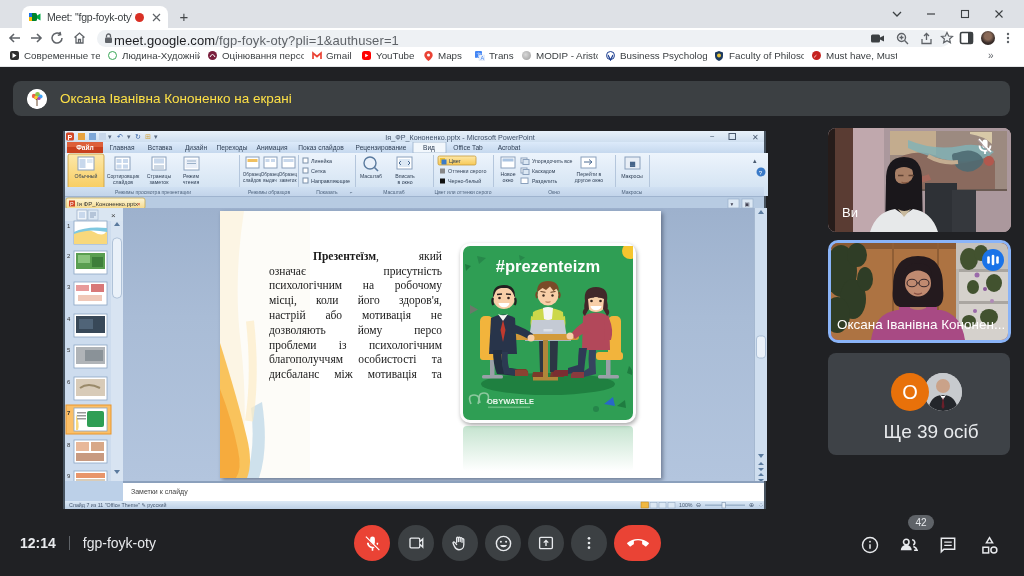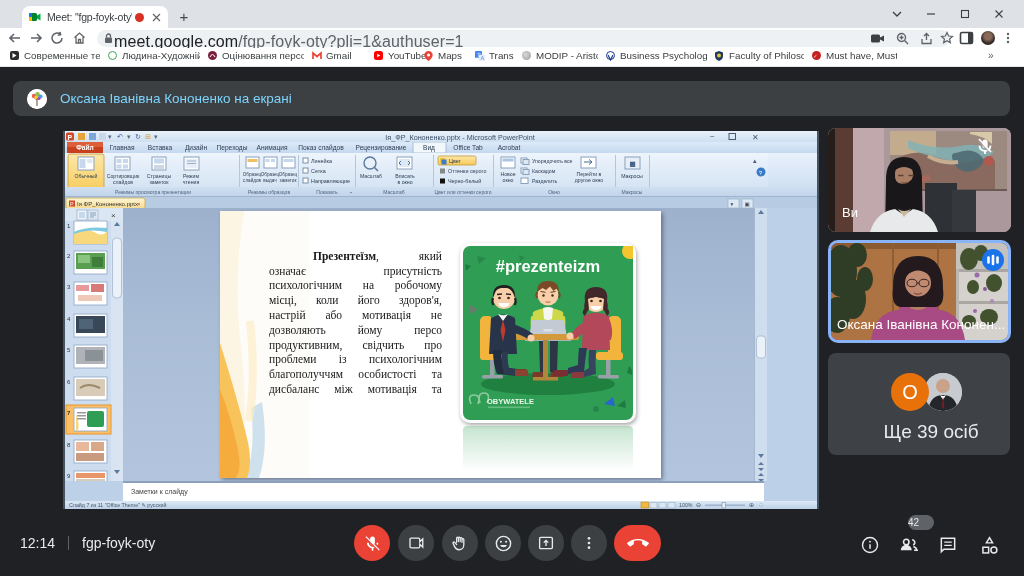--- a/index.html
+++ b/index.html
@@ -6,42 +6,42 @@
 #root{position:relative;width:1024px;height:576px;overflow:hidden;background:#202124}
 .abs{position:absolute}
 
 #tabstrip{position:absolute;left:0;top:0;width:1024px;height:28px;background:#dee1e6}
 #tab{position:absolute;left:22px;top:6px;width:146px;height:22px;background:#fff;border-radius:8px 8px 0 0;display:flex;align-items:center;padding:0 7px;font-size:10.5px;color:#3c4043}
 #tab .ttl{margin-left:6px;white-space:nowrap;overflow:hidden;flex:1;letter-spacing:-.2px}
 #newtab{position:absolute;left:176px;top:9px;width:16px;height:16px;color:#44474a;font-size:15px;line-height:16px;text-align:center}
 .winctl{position:absolute;top:8px;color:#3c4043;font-size:12px}
 #navbar{position:absolute;left:0;top:28px;width:1024px;height:20px;background:#fff}
 #omni{position:absolute;left:97px;top:30px;width:853px;height:17px;background:#eef1f4;border-radius:9px}
-#urltxt{position:absolute;left:114px;top:33px;font-size:16px;color:#202124;letter-spacing:.1px}
+#urltxt{position:absolute;left:114px;top:33px;font-size:13px;color:#202124;letter-spacing:.1px}
 #urltxt span{color:#5f6368}
 #bookmarks{position:absolute;left:0;top:48px;width:1024px;height:19px;background:#fff;border-bottom:1px solid #e4e6e8;display:flex;align-items:center;font-size:10.5px;color:#3c4043}
 .bk{position:absolute;top:2px;display:flex;align-items:center;white-space:nowrap;font-size:9.8px;overflow:hidden}
 .bk .bi{width:9px;height:9px;margin-right:5px;border-radius:2px;display:inline-block;flex-shrink:0}
 
 #meet{position:absolute;left:0;top:67px;width:1024px;height:509px;background:#202124}
-#notif{position:absolute;left:13px;top:14px;width:997px;height:35px;background:#3c4043;border-radius:8px;display:flex;align-items:center;color:#7dd3fc;font-size:13.5px}
+#notif{position:absolute;left:13px;top:14px;width:997px;height:35px;background:#3c4043;border-radius:8px;display:flex;align-items:center;color:#fde047;font-size:13.5px}
 #notifav{width:20px;height:20px;border-radius:50%;background:#fff;margin:0 13px 0 14px;position:relative;overflow:hidden}
 
 #btmleft{position:absolute;left:20px;top:468px;color:#e8eaed;font-size:14px;display:flex;align-items:center}
 .cbtn{position:absolute;top:458px;width:36px;height:36px;border-radius:50%;background:#3c4043;display:flex;align-items:center;justify-content:center}
 .cbtn.red{background:#ea4335}
 #hang{position:absolute;top:458px;left:614px;width:47px;height:36px;border-radius:18px;background:#ea4335;display:flex;align-items:center;justify-content:center}
 .ricon{position:absolute;top:458px;width:40px;height:40px;display:flex;align-items:center;justify-content:center}
-#badge42{position:absolute;left:908px;top:448px;width:26px;height:15px;border-radius:8px;background:#5f6368;color:#e8eaed;font-size:10px;text-align:left;line-height:15px}
+#badge42{position:absolute;left:908px;top:448px;width:26px;height:15px;border-radius:8px;background:#5f6368;color:#e8eaed;font-size:10px;text-align:center;line-height:15px}
 
 #tile1{position:absolute;left:828px;top:61px;width:183px;height:104px;border-radius:8px;overflow:hidden;background:#8b7478}
 #tile2{position:absolute;left:828px;top:173px;width:183px;height:103px;border-radius:10px;overflow:hidden;border:3px solid #8ab4f8;background:#8b5cf6}
 #tile3{position:absolute;left:828px;top:286px;width:182px;height:102px;border-radius:8px;background:#3e4247}
 
-#ppt{position:absolute;left:63px;top:64px;width:756px;height:378px;background:#bcd0e8;border-left:2px solid #47535f;border-right:2px solid #47535f;border-bottom:2px solid #47535f;font-family:"Liberation Sans",sans-serif}
+#ppt{position:absolute;left:63px;top:64px;width:703px;height:378px;background:#bcd0e8;border-left:2px solid #47535f;border-right:2px solid #47535f;border-bottom:2px solid #47535f;font-family:"Liberation Sans",sans-serif}
 #ppt-title{position:absolute;left:0;top:0;width:100%;height:11px;background:linear-gradient(#e8f1fa,#cfdff0);display:flex;align-items:center;font-size:7px;color:#4a5a6e}
 #ppt-tabs{position:absolute;left:0;top:11px;width:100%;height:11px;background:linear-gradient(#dceafa,#c5d8ee);display:flex;align-items:flex-end;font-size:6.5px;color:#33435a}
 #ppt-ribbon{position:absolute;left:0;top:22px;width:100%;height:34px;background:linear-gradient(#e8f1fb,#d0e0f2)}
 #ppt-grplbl{position:absolute;left:0;top:56px;width:100%;height:9px;background:linear-gradient(#d0e0f2,#c2d4ea);font-size:5px;color:#5a6f8a;display:flex}
 #ppt-otab{position:absolute;left:0;top:65px;width:100%;height:12px;background:#b7cbe2;border-top:1px solid #9fb4cf}
 #ppt-main{position:absolute;left:0;top:77px;width:100%;height:273px}
 #panel{position:absolute;left:0;top:0;width:58px;height:273px;background:#cddcee}
 #workspace{position:absolute;left:58px;top:0;width:631px;height:273px;background:linear-gradient(180deg,#9db1cd,#a9bcd6 40%,#b3c5de)}
 #vscroll{position:absolute;left:689px;top:0;width:12px;height:273px;background:#cfdeef;border-left:1px solid #a5b8d0}
 #slide{position:absolute;left:97px;top:3px;width:441px;height:267px;background:#fff;box-shadow:2px 2px 4px rgba(30,40,60,.45)}
@@ -132,21 +132,21 @@
     <div class="bk" style="left:10px;width:90px"><span class="bi" style="background:#2d2d2d;position:relative"><svg width="9" height="9" viewBox="0 0 9 9">
             <path d="M2.5 2 L6.5 4.5 L2.5 7Z" fill="#fff"></path>
           </svg></span>Современные тео...</div>
     <div class="bk" style="left:108px;width:92px"><span class="bi" style="border-radius:50%;background:#fff;border:1.5px solid #3aa757"></span>Людина-Художній...</div>
     <div class="bk" style="left:208px;width:96px"><span class="bi" style="border-radius:50%;background:#7a1f3d;position:relative"><svg width="9" height="9" viewBox="0 0 9 9">
             <path d="M2 6 Q4.5 1 7 6" fill="none" stroke="#fff" stroke-width="1"></path>
           </svg></span>Оцінювання персо...</div>
     <div class="bk" style="left:312px;width:42px"><span class="bi" style="position:relative"><svg width="10" height="9" viewBox="0 0 10 9">
             <path d="M1 8 V2 L5 5.5 L9 2 V8" fill="none" stroke="#ea4335" stroke-width="1.7"></path>
           </svg></span>Gmail</div>
-    <div class="bk" style="left:374px;width:54px"><span class="bi" style="background:#ff0000;border-radius:2.5px;position:relative"><svg width="9" height="9" viewBox="0 0 9 9">
+    <div class="bk" style="left:362px;width:54px"><span class="bi" style="background:#ff0000;border-radius:2.5px;position:relative"><svg width="9" height="9" viewBox="0 0 9 9">
             <path d="M3.2 2.7 L6.3 4.5 L3.2 6.3Z" fill="#fff"></path>
           </svg></span>YouTube</div>
     <div class="bk" style="left:424px;width:43px"><span class="bi" style="position:relative"><svg width="9" height="10" viewBox="0 0 9 10">
             <path d="M4.5 0 a4.2 4.2 0 0 1 4.2 4.2 C8.7 7 4.5 10 4.5 10 S.3 7 .3 4.2 A4.2 4.2 0 0 1 4.5 0Z" fill="#ea4335"></path>
             <circle cx="4.5" cy="4.1" r="1.5" fill="#fff"></circle>
           </svg></span>Maps</div>
     <div class="bk" style="left:475px;width:39px"><span class="bi" style="position:relative"><svg width="10" height="10" viewBox="0 0 10 10">
             <rect x="0" y="0" width="7" height="7" rx="1" fill="#4285f4"></rect>
             <text x="1.4" y="5.6" font-size="5.5" fill="#fff" font-family="Liberation Sans">文</text>
             <rect x="4" y="4" width="6" height="6" rx="1" fill="#eef3fb" stroke="#c9d4e8" stroke-width=".4"></rect>
@@ -491,25 +491,20 @@
                   <span>або</span>
                   <span>мотивація</span>
                   <span>не</span>
                 </div>
               <div class="ln">
                   <span>дозволяють</span>
                   <span>йому</span>
                   <span>персо</span>
                 </div>
               <div class="ln">
-                  <span>продуктивним,</span>
-                  <span>свідчить</span>
-                  <span>про</span>
-                </div>
-              <div class="ln">
                   <span>проблеми</span>
                   <span>із</span>
                   <span>психологічним</span>
                 </div>
               <div class="ln">
                   <span>благополуччям</span>
                   <span>особистості</span>
                   <span>та</span>
                 </div>
               <div class="ln">
@@ -729,21 +724,21 @@
       <div class="abs" style="left:96px;top:20px;width:38px;height:38px;border-radius:50%;background:#b9bdc2;overflow:hidden"><svg width="38" height="38" viewBox="0 0 38 38">
             <rect width="38" height="38" fill="#c7cace"></rect>
             <circle cx="19" cy="13" r="7" fill="#caa289"></circle>
             <path d="M4 38 q2 -16 15 -16 t15 16z" fill="#23262b"></path>
             <path d="M16 22 l3 5 3 -5 q-3 2 -6 0z" fill="#fff"></path>
             <path d="M18.5 26 l.5 -2 .5 2 1 8 -1.5 2 -1.5 -2z" fill="#6a1f2a"></path>
           </svg></div>
       <div class="abs" style="left:0;top:68px;width:206px;text-align:center;color:#e8eaed;font-size:19px">Ще 39 осіб</div>
     </div>
     <div id="btmleft">
-        <b style="font-weight:normal">12:14</b>
+        <b style="font-weight:bold">12:14</b>
         <span style="width:1px;height:14px;background:#5f6368;margin:0 13px"></span>
         <span>fgp-foyk-oty</span>
       </div>
     <div class="cbtn red" style="left:354px">
         <svg width="19" height="19" viewBox="0 0 24 24" fill="#fff">
           <path d="M12 14a3 3 0 0 0 3-3V6a3 3 0 0 0-6 0v5a3 3 0 0 0 3 3zm5.3-3c0 .6-.1 1.2-.3 1.7l1.5 1.5c.5-1 .8-2.1.8-3.2h-2zm-10.4.1V11H5c0 3.5 2.7 6.4 6 6.9V21h2v-3.1c.9-.1 1.7-.4 2.4-.9l-1.5-1.4c-.6.3-1.2.4-1.9.4-2.6 0-4.7-2.1-4.7-4.9z"></path>
           <path d="M3.5 3.5 L20.5 20.5" stroke="#fff" stroke-width="2"></path>
           <path d="M2.6 4.4 L19.6 21.4" stroke="#ea4335" stroke-width="1.4"></path>
         </svg>
       </div>

